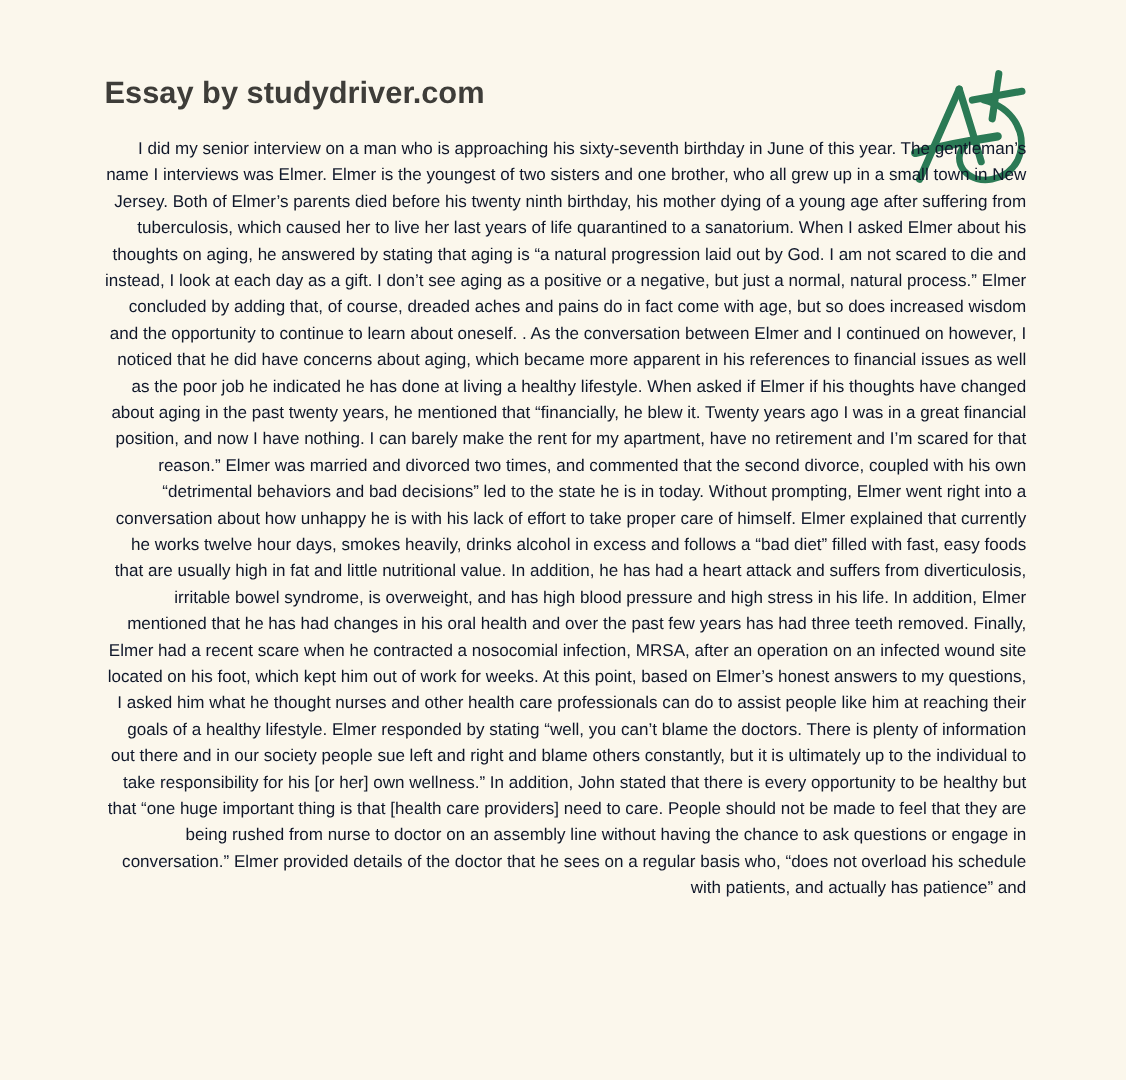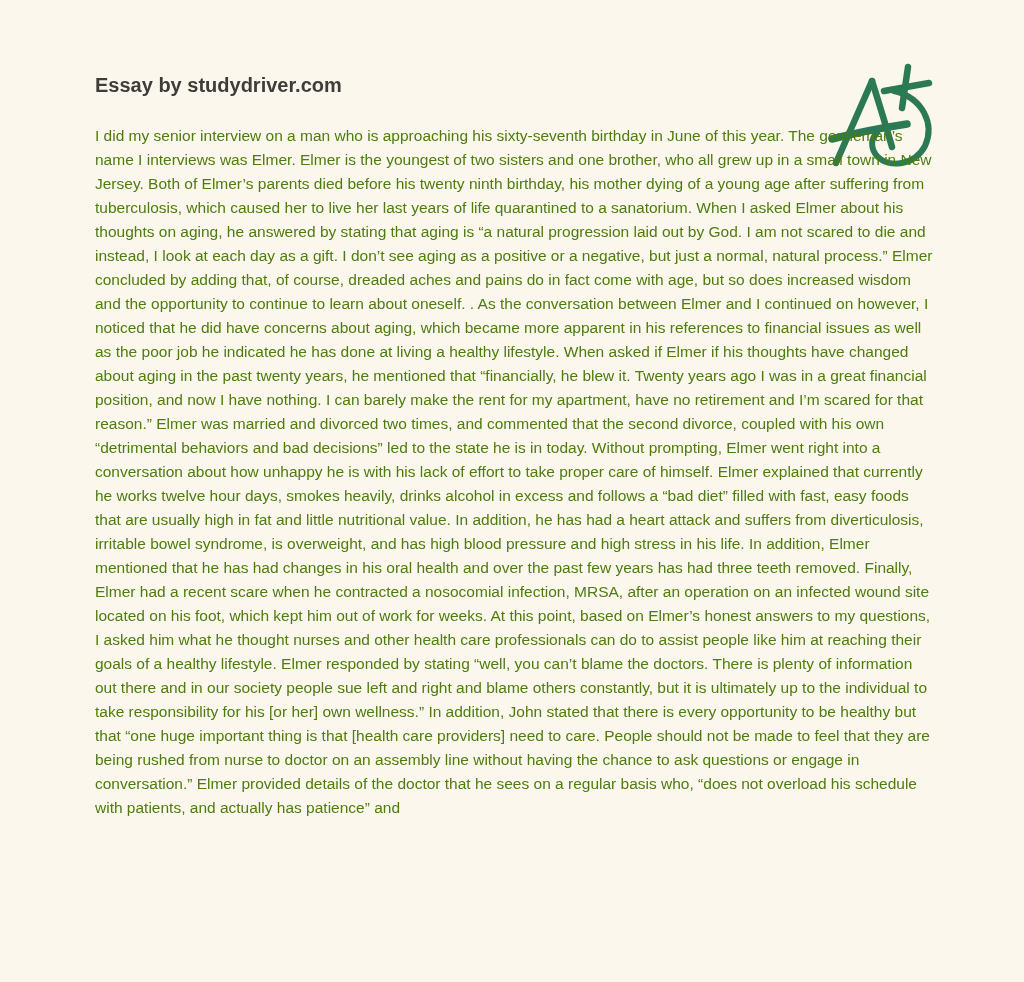--- a/index.html
+++ b/index.html
@@ -16,21 +16,21 @@
   }
   .content {
     position: absolute;
     left: 95px;
     top: 0;
     width: 838px;
   }
   .essay-by {
     margin: 0;
     padding-top: 70px;
-    font-size: 20px;
+    font-size: 28px;
     line-height: 30px;
     font-weight: bold;
     color: #3e3d39;
   }
   .source-line {
     margin-top: 20px;
     font-size: 15px;
     line-height: 20px;
     color: #9a968c;
   }
@@ -47,22 +47,22 @@
     line-height: 36px;
     font-weight: bold;
     color: #201f1b;
     letter-spacing: 0.2px;
   }
   .essay-body {
     margin: 0;
     padding-top: 24px;
     font-size: 15.5px;
     line-height: 24px;
-    color: #4d7c0f;
-    text-align: left;
+    color: #0f172a;
+    text-align: right;
   }
   .logo {
     position: absolute;
     left: 815px;
     top: 62px;
     width: 125px;
     height: 115px;
   }
   .logo svg { display: block; width: 100%; height: 100%; }
 </style>

